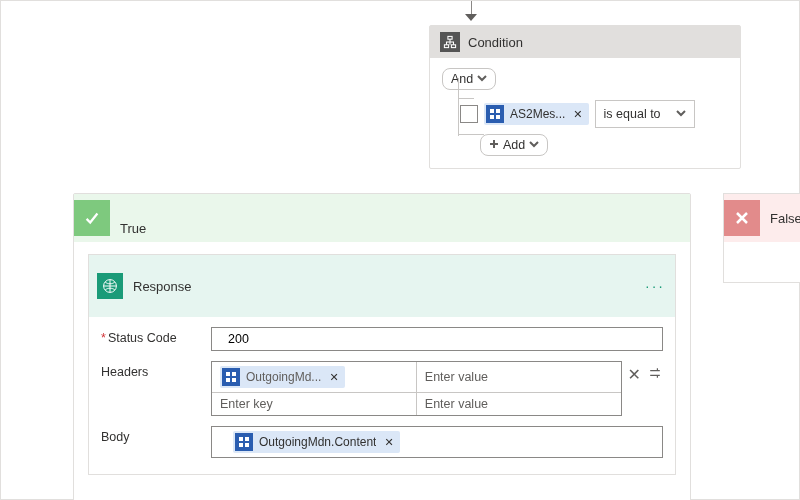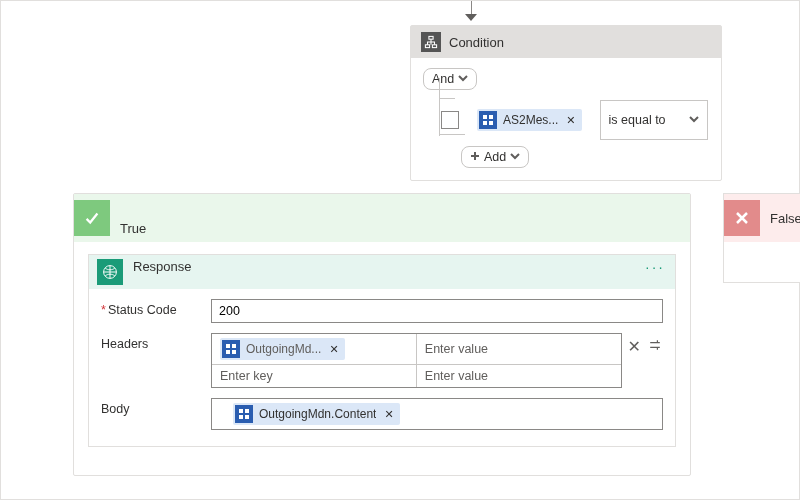--- a/index.html
+++ b/index.html
@@ -15,21 +15,21 @@
     position: relative;
     width: 800px;
     height: 500px;
     border: 1px solid #e1dfdd;
   }
 
   
   .condition-card {
     position: absolute;
     top: 24px;
-    left: 409px;
+    left: 428px;
     width: 312px;
     background: #fff;
     border: 1px solid #e1dfdd;
     border-radius: 2px;
   }
   .condition-header {
     display: flex;
     align-items: center;
     gap: 8px;
     background: #e1dfdd;
@@ -42,21 +42,21 @@
   }
   .flow-icon svg { width:14px; height:14px; stroke:#fff; fill:none; stroke-width:1.5;}
   .condition-body { padding: 10px 12px 12px 12px; }
   .and-btn, .add-btn {
     display:inline-flex; align-items:center; gap:4px;
     border:1px solid #c8c6c4;
     background:#fff; padding:3px 8px; border-radius:8px;
     font-size:12.5px;
   }
   .chev-down svg { width:10px; height:10px; stroke:#605e5c; fill:none; stroke-width:2;}
-  .tree-row { display:flex; align-items:center; gap:18px; }
+  .tree-row { display:flex; align-items:center; gap:6px; }
   .tree-row.first { margin-top:10px; margin-left:18px; }
   .tree-row.second { margin-top:6px; margin-left:38px; }
   .checkbox-box { width:18px; height:18px; border:1px solid #8a8886; background:#fff;}
   .token-pill {
     display:flex; align-items:center; gap:6px;
     background:#dbe7f7;
     border-radius:2px;
     padding:2px 4px 2px 2px;
     font-size:12px;
     max-width:110px;
@@ -65,21 +65,21 @@
     width:18px; height:18px; background:#2a5db0;
     display:flex; align-items:center; justify-content:center;
     flex-shrink:0;
   }
   .token-icon svg { width:12px; height:12px; fill:#fff; }
   .token-text { white-space:nowrap; overflow:hidden; text-overflow:ellipsis; }
   .token-x { font-size:11px; color:#323130; padding:0 2px;}
   .is-equal {
     border:1px solid #c8c6c4; background:#fff;
     display:flex; align-items:center; justify-content:space-between;
-    padding:12px 8px; font-size:12.5px; width:108px;
+    padding:6px 8px; font-size:12.5px; width:100px;
   }
   .plus svg { width:10px; height:10px; stroke:#605e5c; stroke-width:2; fill:none;}
 
   
   .arrow-down {
     position:absolute; top:0; left:463px;
     display:flex; flex-direction:column; align-items:center;
   }
   .arrow-down .stem { width:1px; height:14px; background:#8a8886;}
   .arrow-down svg { width:14px; height:10px; fill:#605e5c; margin-top:-2px;}
@@ -95,37 +95,37 @@
   }
   .check-block {
     width:36px; height:36px; background:#7ec97e;
     display:flex; align-items:center; justify-content:center;
   }
   .check-block svg { width:18px; height:18px; stroke:#fff; fill:none; stroke-width:2.5; }
   .true-body { padding:12px 14px; }
 
   .response-card { border:1px solid #e1dfdd; }
   .response-header {
-    display:flex; align-items:flex-start; gap:10px;
-    background:#e6f5f0; padding:4px 8px;
+    display:flex; align-items:center; gap:10px;
+    background:#e6f5f0; padding:18px 8px;
     position:relative;
   }
   .globe-block {
     width:26px; height:26px; background:#1a9b78;
     display:flex; align-items:center; justify-content:center;
   }
   .globe-block svg { width:16px; height:16px; stroke:#fff; fill:none; stroke-width:1.2;}
   .response-header .dots {
     position:absolute; right:10px; color:#1a9b78; font-size:14px; letter-spacing:2px;
   }
   .response-body { padding:10px 12px 6px 12px; }
   .frow { display:flex; align-items:flex-start; margin-bottom:10px; }
   .flabel { width:110px; font-size:12.5px; color:#323130; padding-top:4px;}
   .flabel .req { color:#d13438; margin-right:2px;}
-  .finput { border:1px solid #8a8886; background:#fff; padding:4px 7px; font-size:12.5px; flex:1;}
+  .finput { border:1px solid #8a8886; background:#fff; padding:4px 16px; font-size:12.5px; flex:1;}
   .headers-grid {
     flex:1; display:flex; align-items:flex-start; gap:6px;
   }
   .hg-table { border:1px solid #8a8886; flex:1;text-align:center; }
   .hg-row { display:flex; border-bottom:1px solid #c8c6c4;}
   .hg-row:last-child { border-bottom:none;}
   .hg-cell { flex:1; padding:4px 8px; font-size:12.5px; color:#605e5c; border-right:1px solid #c8c6c4; display:flex; align-items:center;}
   .hg-cell:last-child { border-right:none;}
   .hg-token .token-pill { max-width:140px;}
   .row-x { font-size:16px; color:#605e5c; padding-top:4px;}

